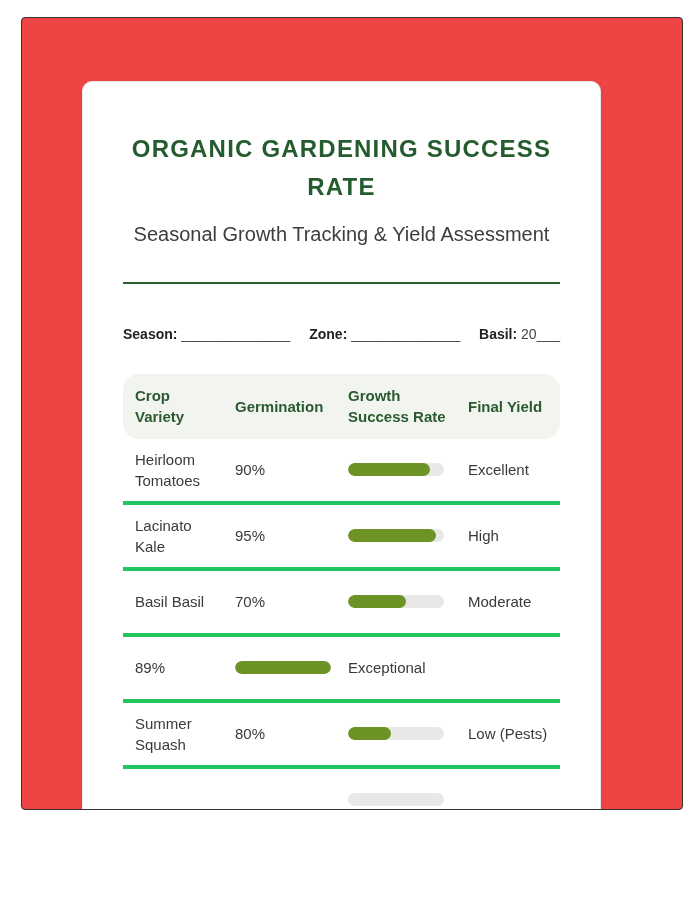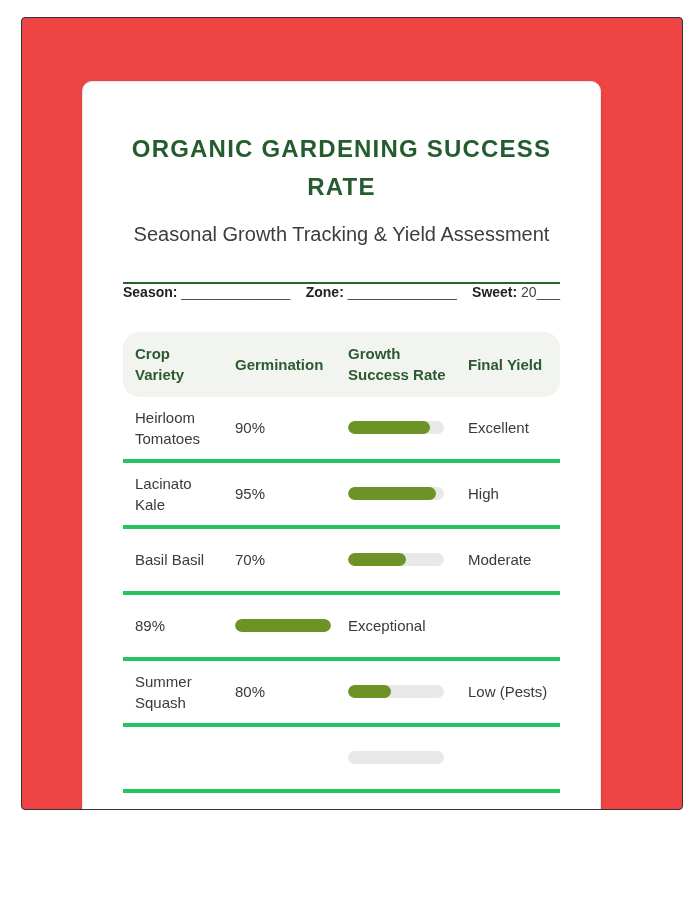--- a/index.html
+++ b/index.html
@@ -41,20 +41,21 @@
     color: #3d3d3d;
     font-size: 20px;
     text-align: center;
   }
   .divider {
     border: none;
     border-top: 2px solid #2c6232;
     margin-top: 36px;
   }
   .fields-row {
+    margin-top: 42px;
     display: flex;
     justify-content: space-between;
     align-items: baseline;
     font-size: 14px;
     color: #222222;
   }
   .fields-row .label { font-weight: 700; }
   .fields-row .blank { color: #444444; letter-spacing: 0; }
   .crops-table { margin-top: 32px; }
   .thead {
@@ -109,21 +110,21 @@
     <div class="fields-row">
       <span>
         <span class="label">Season:</span>
         <span class="blank">______________</span>
       </span>
       <span>
         <span class="label">Zone:</span>
         <span class="blank">______________</span>
       </span>
       <span>
-        <span class="label">Sweet:</span>
+        <span class="label">Basil:</span>
         <span class="blank">20___</span>
       </span>
     </div>
 
     <div class="crops-table">
       <div class="thead">
         <div class="hcell h-crop">Crop Variety</div>
         <div class="hcell">Germination</div>
         <div class="hcell h-growth">Growth Success Rate</div>
         <div class="hcell">Final Yield</div>

